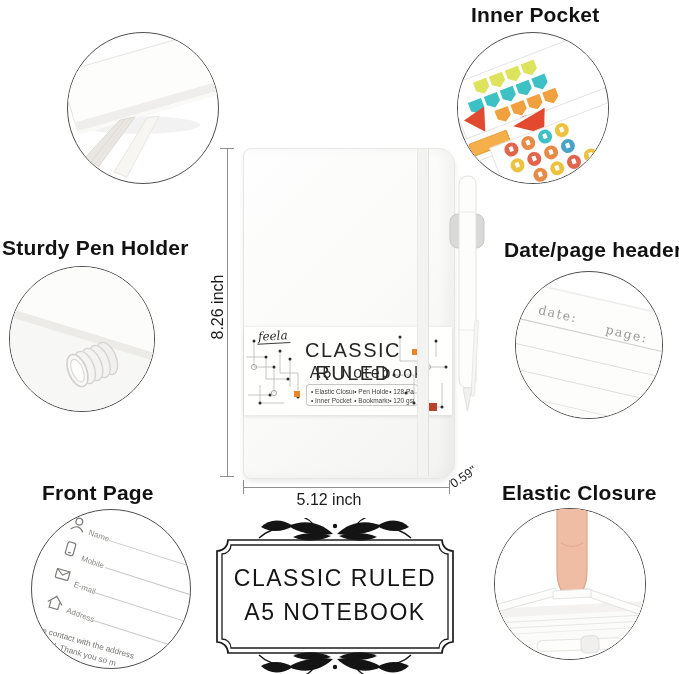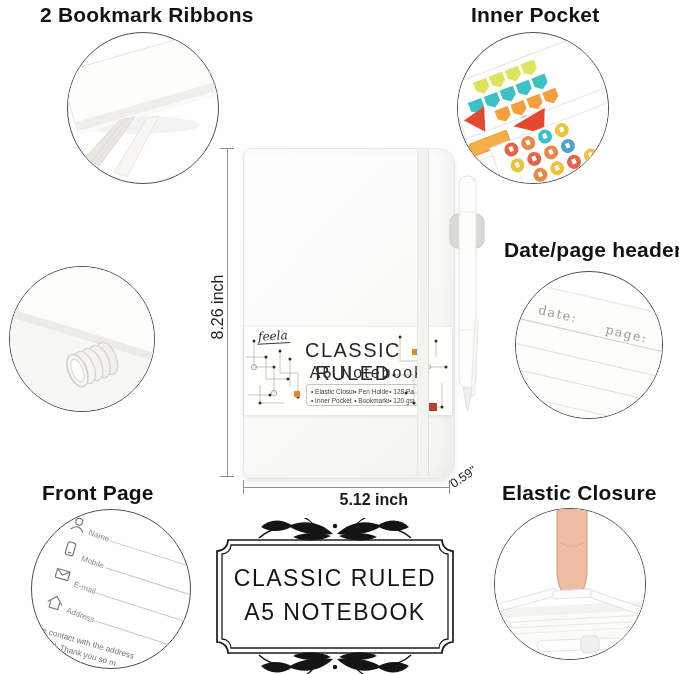--- a/index.html
+++ b/index.html
@@ -28,36 +28,36 @@
   .bullet-box span{font-size:6.5px;line-height:9px;color:#3f3f3f;white-space:nowrap;overflow:hidden;}
   .bullet-box span::before{content:"• ";}
   .elastic-strip{position:absolute;left:417px;top:149px;width:10px;height:327px;background:#f3f3f1;
                  border-left:1px solid #e9e9e7;border-right:1px solid #e1e1df;z-index:3;}
   .pen-svg{position:absolute;left:448px;top:170px;z-index:4;}
   
   .dim{position:absolute;background:#8f8f8f;}
   .dim-text{position:absolute;font-size:16px;color:#1c1c1c;}
   .dim-height{left:176px;top:297px;width:84px;height:20px;display:flex;align-items:center;justify-content:center;
               transform:rotate(-90deg);}
-  .dim-width{left:308px;top:491px;width:100px;text-align:right;font-weight:bold;}
+  .dim-width{left:279px;top:491px;width:100px;text-align:center;}
   .dim-depth{left:449px;top:470px;font-size:12.5px;transform:rotate(-34deg);}
   
   .badge-svg{position:absolute;left:215px;top:518px;}
   .badge-line{position:absolute;left:215px;width:240px;text-align:center;font-size:23px;font-weight:500;
               letter-spacing:1.5px;color:#151515;}
   .badge-line1{top:565px;}
   .badge-line2{top:599px;}
 </style>
 </head>
 <body>
 
 <div class="canvas">
 
-  <div class="feature-label" style="left:40px;top:3px;">2 Bookmark Ribbons</div>
   <div class="feature-label" style="left:471px;top:3px;">Inner Pocket</div>
+  <div class="feature-label" style="left:2px;top:236px;">Sturdy Pen Holder</div>
   <div class="feature-label" style="left:504px;top:238px;">Date/page header</div>
   <div class="feature-label" style="left:42px;top:481px;text-align:center;">Front Page</div>
   <div class="feature-label" style="left:502px;top:481px;">Elastic Closure</div>
 
   <div class="callout" style="left:67px;top:32px;width:150px;height:150px;">
     <svg width="150" height="150" viewBox="0 0 150 150">
       <ellipse cx="70" cy="92" rx="62" ry="9" fill="rgba(0,0,0,0.05)"></ellipse>
       <g transform="rotate(-16 75 70)">
         <rect x="4" y="18" width="158" height="56" rx="3" fill="#fdfdfc" stroke="#e6e4e2"></rect>
         <rect x="4" y="70" width="158" height="9" fill="#f0eeec"></rect>

